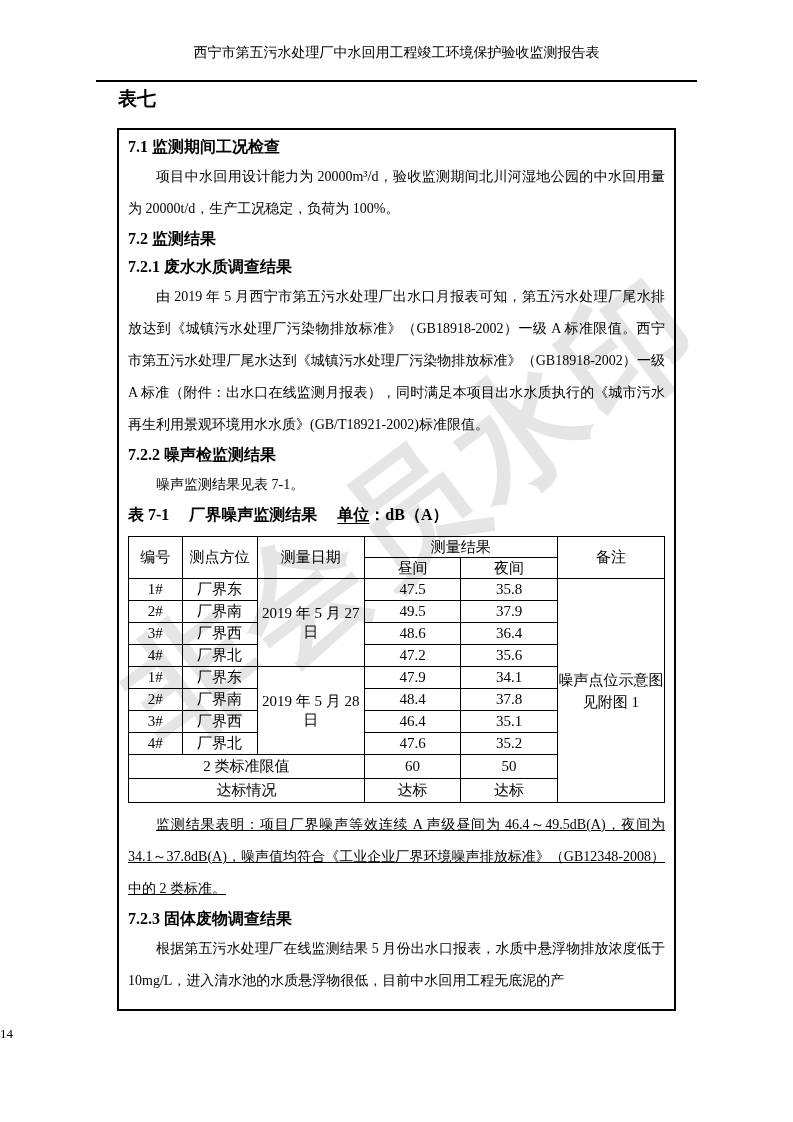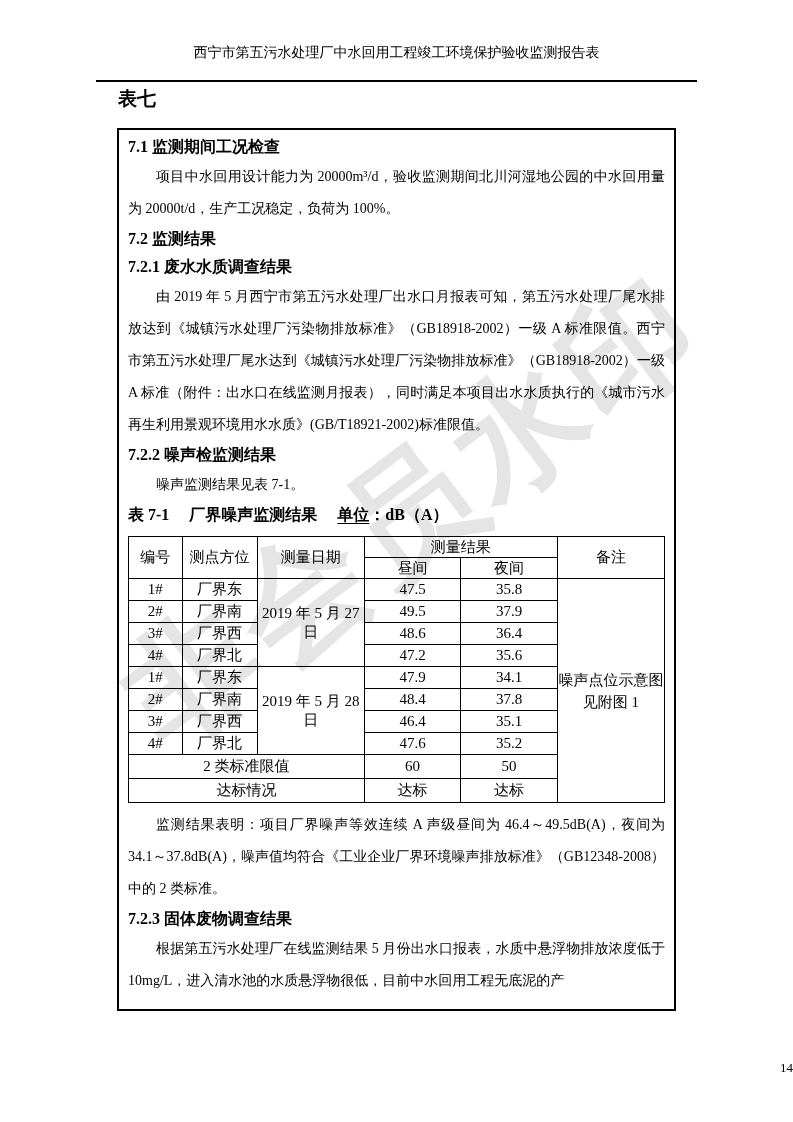--- a/index.html
+++ b/index.html
@@ -38,24 +38,24 @@
     width:100%;border-collapse:collapse;table-layout:fixed;margin-top:10px;border-radius:25px;
   }
   table.noise th,table.noise td{
     border:1px solid #000;text-align:center;vertical-align:middle;
     font-size:15px;font-weight:normal;padding:0;background:transparent;line-height:19px;
   }
   table.noise thead th{height:20px;}
   table.noise td.data-cell{height:21px;}
   table.noise td.bottom-cell{height:23px;}
   .remark-line{line-height:22px;}
-  .para-after-table{margin-top:6px;}
+  .para-after-table{margin-top:6px;text-decoration:underline;}
   .page-footer{
-    position:absolute;top:1060px;left:0;width:100%;z-index:1;
-    text-align:right;font-size:13px;
+    position:absolute;top:1026px;left:0;width:100%;z-index:1;
+    text-align:left;font-size:13px;
   }
 </style>
 </head>
 <body>
 
 <div class="page">
 
   <div class="watermark">非会员水印</div>
 
   <div class="doc-header">

